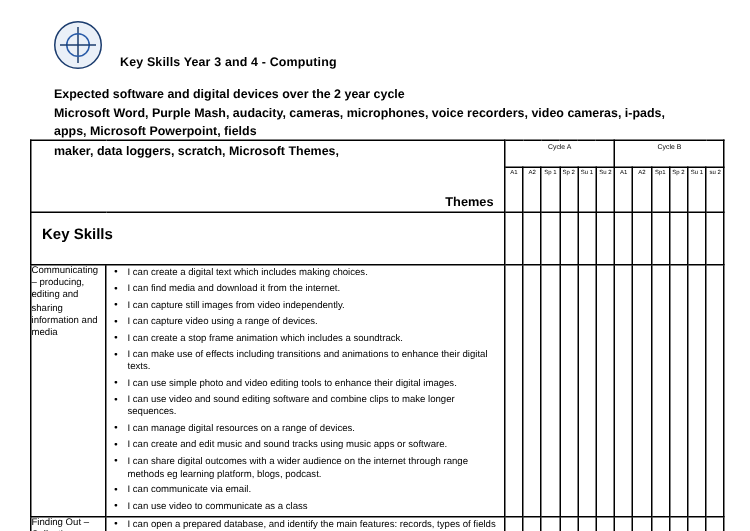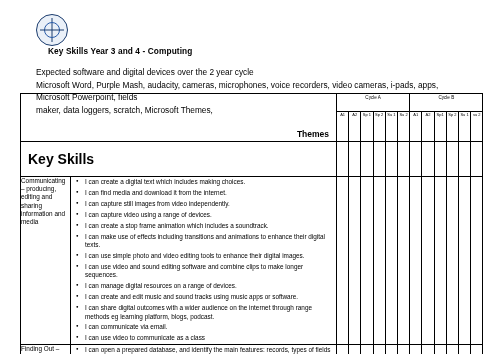--- a/index.html
+++ b/index.html
@@ -6,21 +6,21 @@
   body{
     width:500px;height:354px;
     background:#ffffff;
     font-family:"Liberation Sans", sans-serif;
     color:#000000;
     overflow:hidden;
   }
   .page{position:relative;width:500px;height:354px;}
 
   
-  .hdr{display:flex;align-items:flex-start;padding:14px 0 0 36px;flex-direction:column;}
+  .hdr{display:flex;align-items:flex-end;padding:14px 0 0 36px;}
   .logo{
     width:30px;height:30px;border-radius:50%;
     border:1.2px solid #1b3c6e;
     background:#eaf0f8;
     position:relative;flex:0 0 auto;
     overflow:hidden;
   }
   .logo:before{
     content:"";position:absolute;left:50%;top:3px;width:1px;height:24px;
     background:#1b3c6e;transform:translateX(-50%);
@@ -32,21 +32,21 @@
   .logo .ring{
     position:absolute;left:7px;top:7px;width:14px;height:14px;border-radius:50%;
     border:1.2px solid #2a5ca8;
   }
   .hdr-title{
     margin-left:12px;font-size:8.3px;font-weight:bold;letter-spacing:.1px;
   }
 
   .intro{
     margin:10px 36px 0 36px;
-    font-size:8.3px;line-height:1.45;
+    font-size:8.3px;line-height:1.45;font-weight:bold;
   }
   .intro p{margin:0 0 1px 0;}
 
   
   .tbl{
     position:absolute;left:20px;top:93px;width:462px;
     border-collapse:collapse;table-layout:fixed;
   }
   .tbl td,.tbl th{
     border:0.8px solid #000;
@@ -60,21 +60,21 @@
   }
   .themes-word{
     position:absolute;right:7px;top:35px;
     font-size:8.5px;font-weight:bold;
   }
   .keyskills-cell{
     height:34px;position:relative;
   }
   .keyskills-word{
     position:absolute;left:7px;top:9px;
-    font-size:14px;font-weight:bold;
+    font-size:10px;font-weight:bold;
   }
 
   .cyc{
     font-size:4.6px;text-align:center;height:8px;line-height:8px;
     font-weight:normal;
   }
   .sub{
     font-size:4px;text-align:center;height:14px;line-height:6px;
     padding-top:1px;
   }

